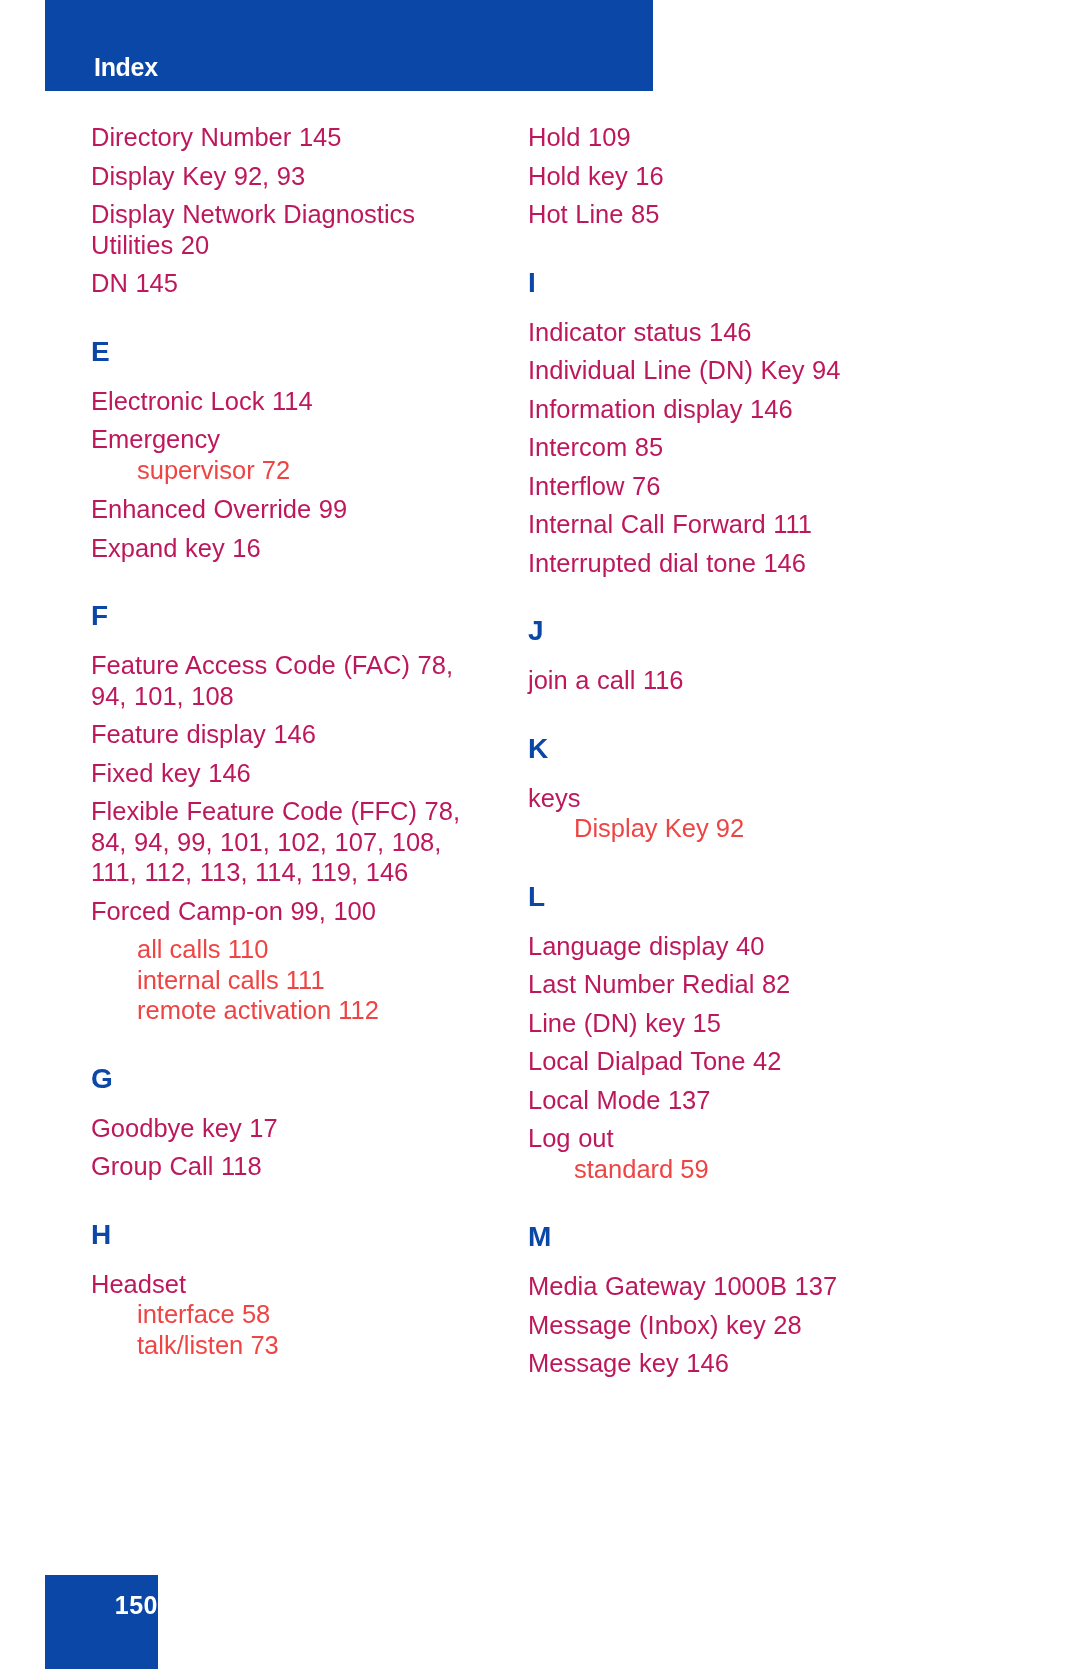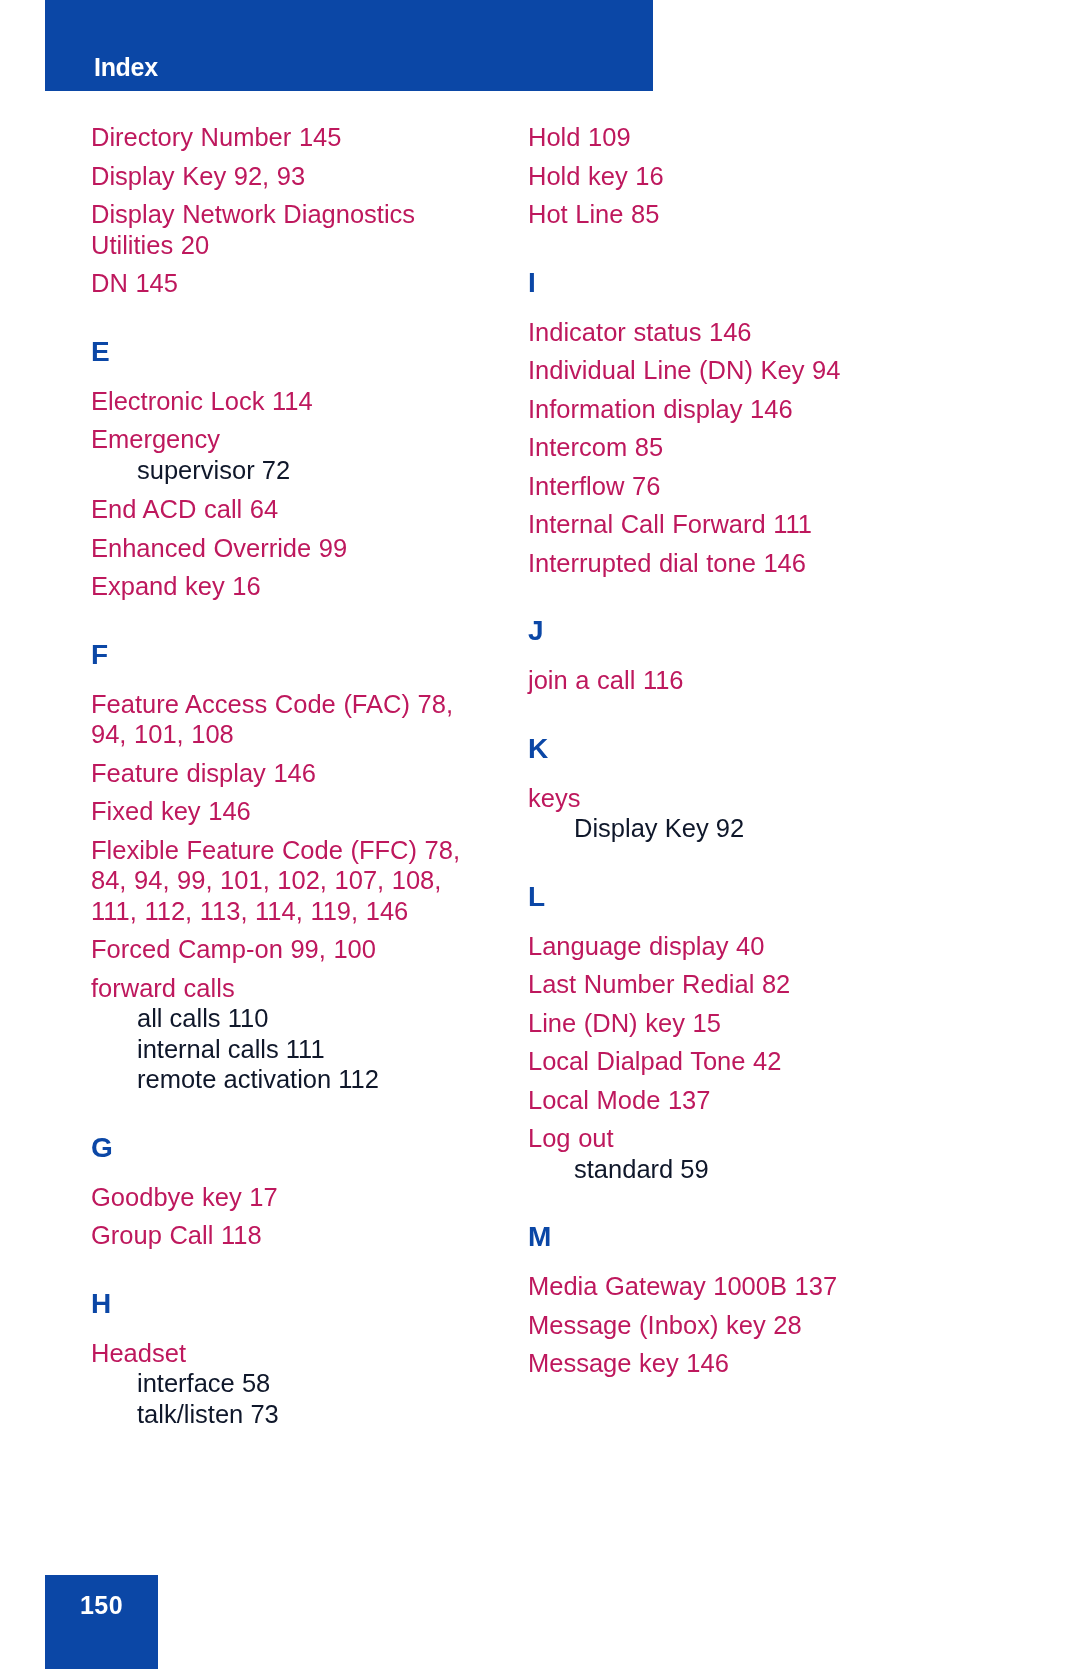--- a/index.html
+++ b/index.html
@@ -56,21 +56,21 @@
     line-height: 30.5px;
     color: #be185d;
     margin-bottom: 8px;
     word-spacing: 0.5px;
   }
   .entry.tight { margin-bottom: 0; }
 
   .subentry {
     font-size: 25.5px;
     line-height: 30.5px;
-    color: #0f172a;
+    color: #ef4444;
     margin-left: 46px;
     margin-bottom: 0;
   }
 
   
   .group-gap { height: 9px; }
 
   
   .letter {
     font-size: 28px;
@@ -88,21 +88,21 @@
     top: 1575px;
     width: 113px;
     height: 94px;
     background: #0B47A6;
   }
   .page-number {
     position: absolute;
     left: 0;
     right: 0;
     top: 16px;
-    text-align: center;
+    text-align: right;
     font-size: 25px;
     font-weight: bold;
     color: #ffffff;
     letter-spacing: 0.5px;
   }
 </style>
 </head>
 <body>
 
 <div class="header-band">
@@ -113,30 +113,28 @@
   <div class="col col-left" id="col-left">
       <div class="entry">Directory Number 145</div>
       <div class="entry">Display Key 92, 93</div>
       <div class="entry">Display Network Diagnostics Utilities 20</div>
       <div class="entry">DN 145</div>
       <div class="letter">E</div>
       <div class="entry">Electronic Lock 114</div>
       <div class="entry tight">Emergency</div>
       <div class="subentry">supervisor 72</div>
       <div class="group-gap"></div>
-      <div class="entry">End ACD call 64</div>
       <div class="entry">Enhanced Override 99</div>
       <div class="entry">Expand key 16</div>
       <div class="letter">F</div>
       <div class="entry">Feature Access Code (FAC) 78, 94, 101, 108</div>
       <div class="entry">Feature display 146</div>
       <div class="entry">Fixed key 146</div>
       <div class="entry">Flexible Feature Code (FFC) 78, 84, 94, 99, 101, 102, 107, 108, 111, 112, 113, 114, 119, 146</div>
       <div class="entry">Forced Camp-on 99, 100</div>
-      <div class="entry tight">forward calls</div>
       <div class="subentry">all calls 110</div>
       <div class="subentry">internal calls 111</div>
       <div class="subentry">remote activation 112</div>
       <div class="letter">G</div>
       <div class="entry">Goodbye key 17</div>
       <div class="entry">Group Call 118</div>
       <div class="letter">H</div>
       <div class="entry tight">Headset</div>
       <div class="subentry">interface 58</div>
       <div class="subentry">talk/listen 73</div>

